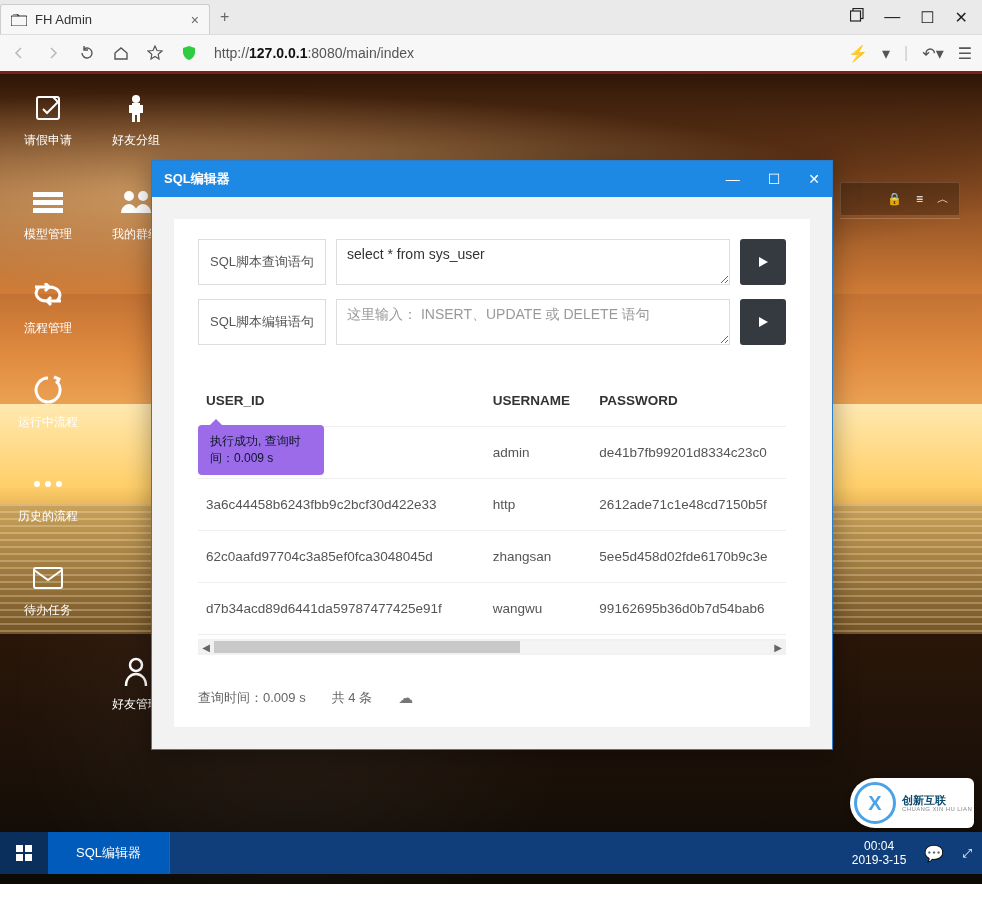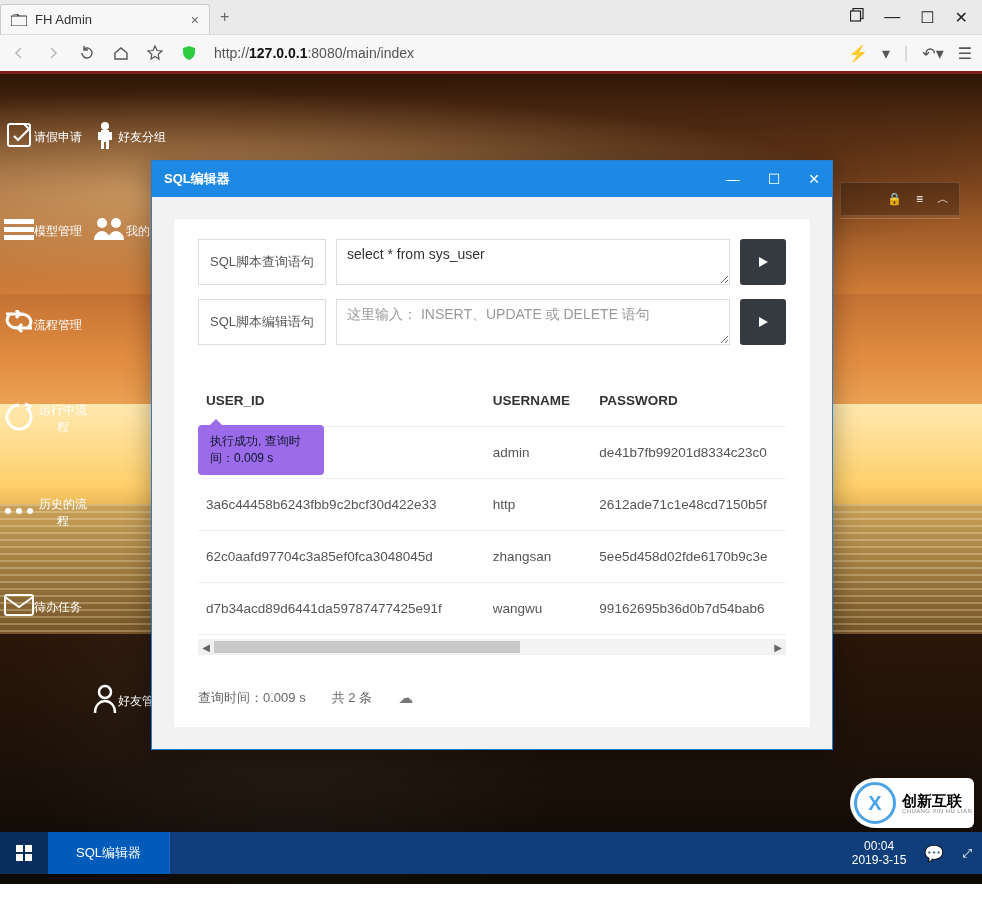--- a/index.html
+++ b/index.html
@@ -31,21 +31,21 @@
     linear-gradient(180deg,#2e1607 0%, #8a4d22 55%, #d07c36 100%);}
   .horizon{position:absolute;left:0;right:0;top:330px;height:150px;background:linear-gradient(180deg,#ffe9b0 0%,#ffcf6a 55%,#b3792f 100%);}
   .sea{position:absolute;left:0;right:0;top:430px;height:140px;background:
     repeating-linear-gradient(180deg, rgba(255,240,200,0.28) 0 2px, rgba(0,0,0,0) 2px 7px),
     linear-gradient(180deg,#caa25a 0%, #6e4e23 100%);}
   .beach{position:absolute;left:0;right:0;top:560px;height:250px;background:
     radial-gradient(circle at 30% 20%, rgba(255,255,255,0.05), rgba(0,0,0,0) 40%),
     linear-gradient(180deg,#2a1609 0%, #1a1008 60%, #0c0905 100%);}
 
   .dock-icons { position: absolute; top: 14px; left: 4px; width: 176px; display: flex; flex-wrap: wrap; }
-  .di { width: 88px; height: 94px; display: flex; flex-direction: row; align-items: center; justify-content: flex-start; color: #fff; cursor: pointer; }
+  .di { width: 88px; height: 94px; display: flex; flex-direction: column; align-items: center; justify-content: flex-start; color: #fff; cursor: pointer; }
   .di .glyph { font-size: 28px; height: 40px; display:flex; align-items:center; }
   .di .lbl { font-size: 12px; margin-top: 4px; text-align: center; }
 
   
   .bg-panel { position: absolute; right: 22px; top: 108px; width: 120px; height: 34px; background: rgba(0,0,0,0.25); border: 1px solid rgba(255,255,255,0.15); border-radius: 2px; display: flex; align-items: center; justify-content: flex-end; gap: 14px; padding-right: 10px; color: #fff; }
   .bg-panel-line { position:absolute; right:22px; top:144px; width:120px; height:1px; background:rgba(255,255,255,0.2); }
   .bg-panel span { font-size: 12px; }
 
   
   .win { position: absolute; left: 151px; top: 86px; width: 682px; background: #fff; border: 1px solid #2b7dc9; box-shadow: 0 6px 24px rgba(0,0,0,0.35); }
@@ -85,21 +85,21 @@
   
   .taskbar { position:absolute; left:0; right:0; bottom:0; height:42px; background:#0f3e7a; display:flex; align-items:center; color:#fff; }
   .start { width:48px; height:100%; background:#0a2f5d; display:flex; align-items:center; justify-content:center; }
   .tb-item { height:100%; padding: 0 28px; display:flex; align-items:center; font-size:13px; background:#005bbb; border-right:1px solid rgba(255,255,255,0.08);}
   .tb-right { margin-left:auto; display:flex; align-items:center; gap: 18px; padding-right: 10px; font-size:12px; }
   .clock { text-align:center; line-height:1.2; }
 
   
   .wm { position:absolute; right:8px; bottom:46px; width:124px; height:50px; background:#fff; border-radius:25px 6px 6px 25px; display:flex; align-items:center; padding-left:4px; gap:6px; box-shadow:0 1px 5px rgba(0,0,0,0.2);}
   .wm .circle { width:42px; height:42px; border:3px solid #4aa3e8; border-radius:50%; display:flex; align-items:center; justify-content:center; color:#4aa3e8; font-weight:bold; font-size:20px;}
-  .wm .txt { font-size:15px; font-weight:bold; color:#000000; line-height:1;}
+  .wm .txt { font-size:11px; font-weight:bold; color:#0c4a6e; line-height:1;}
   .wm .sub { font-size:6px; color:#888; letter-spacing:0.4px;}
 
   svg { display:block; }
 </style>
 </head>
 <body>
 
 <div class="browser-top">
   <div class="tab">
     <span class="tab-icon">
@@ -351,21 +351,21 @@
             <span class="ar">◀</span>
             <div class="track">
                 <div class="thumb"></div>
               </div>
             <span class="ar">▶</span>
           </div>
         </div>
 
         <div class="footer-info">
           <span>查询时间：0.009 s</span>
-          <span>共 2 条</span>
+          <span>共 4 条</span>
           <span class="cloud">☁</span>
         </div>
 
       </div>
     </div>
   </div>
 
   <div class="red-text">掌扣：青苔801027</div>
 
   <div class="wm">

